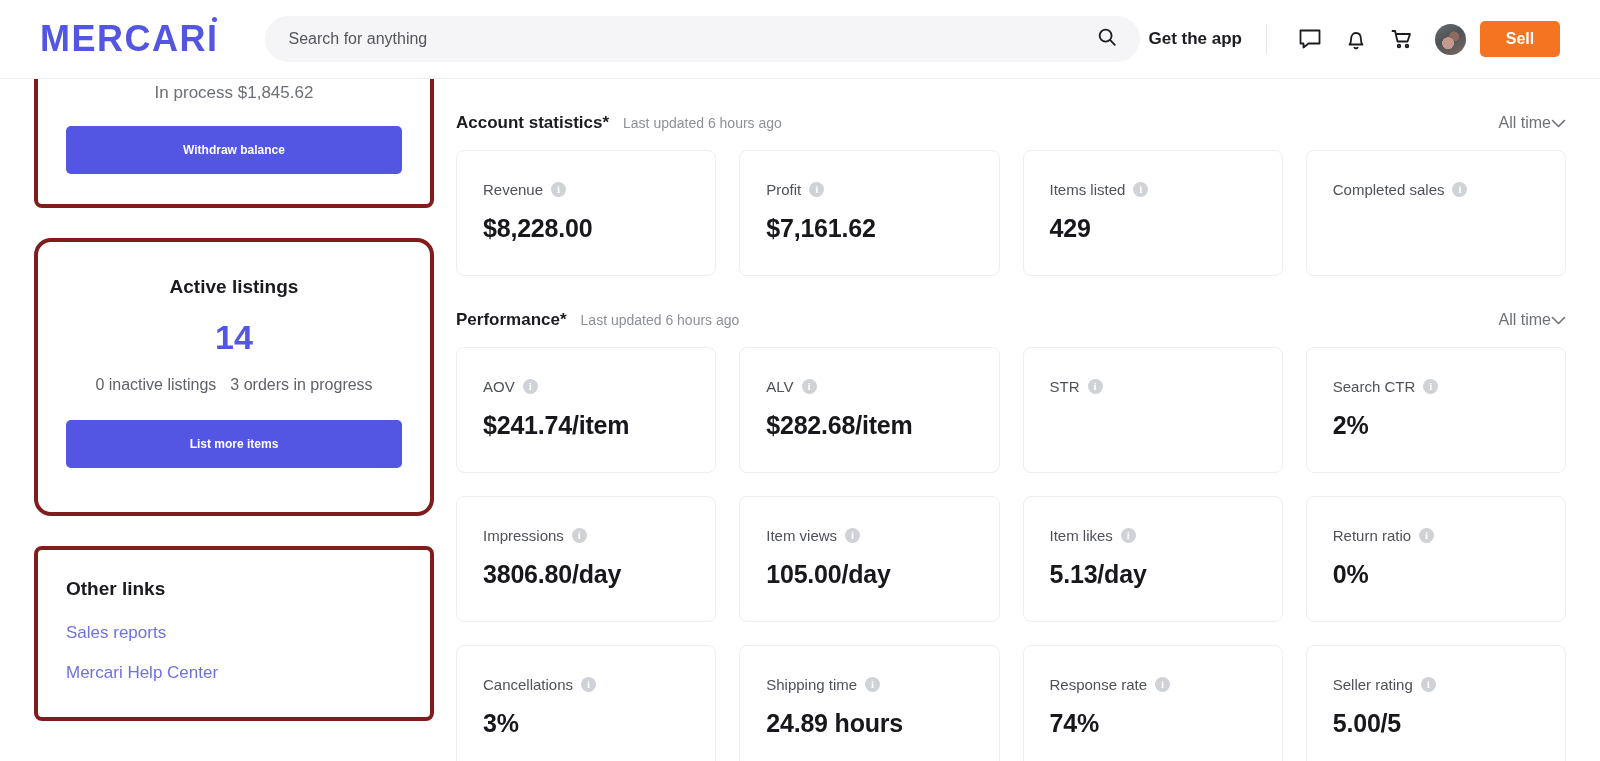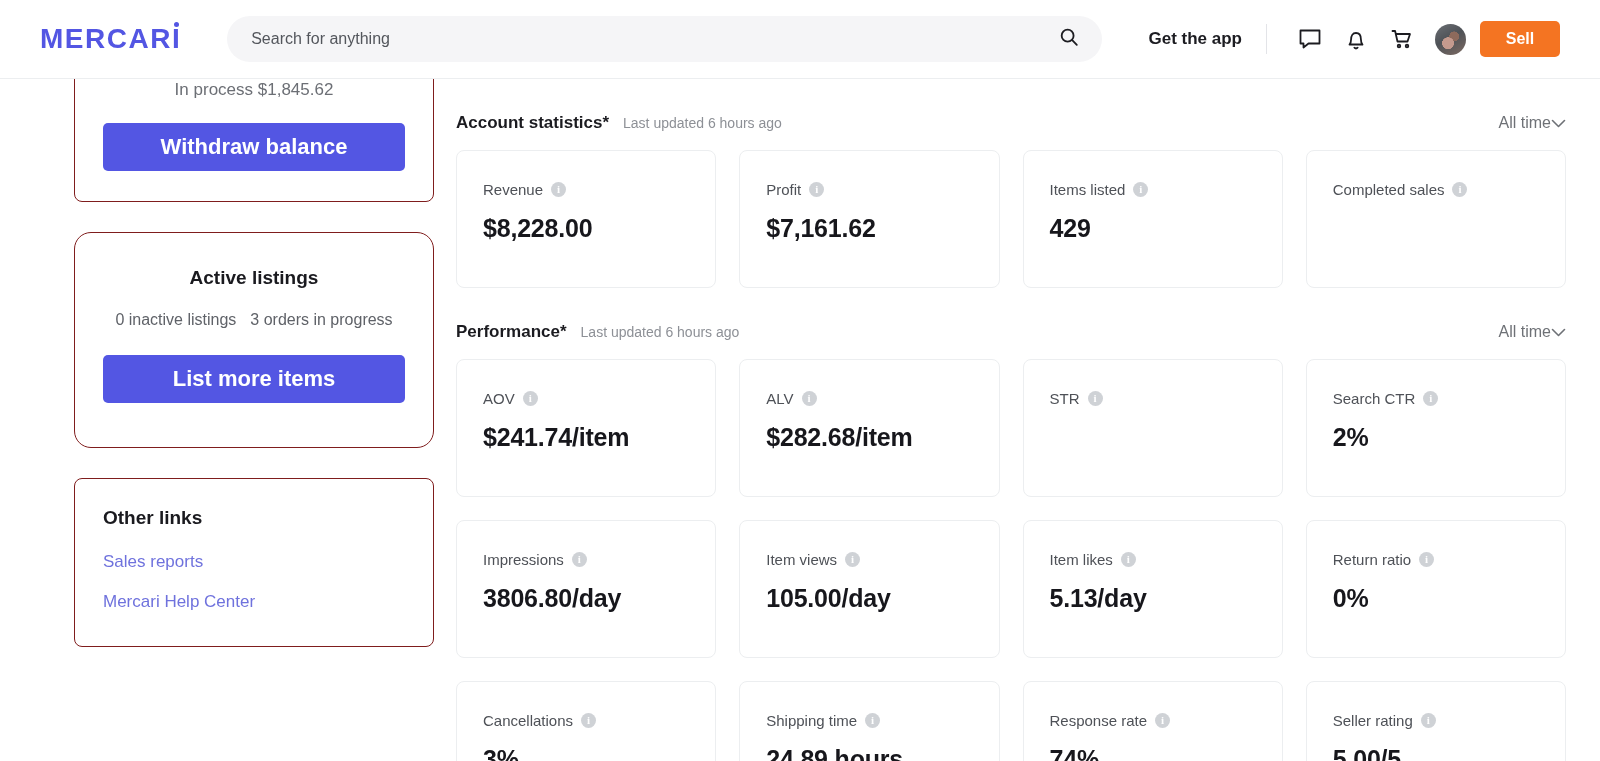--- a/index.html
+++ b/index.html
@@ -20,21 +20,21 @@
     width: 1600px;
     height: 79px;
     background: #ffffff;
     border-bottom: 1px solid #eceef0;
     display: flex;
     align-items: center;
     padding: 0 40px;
     z-index: 50;
   }
   .logo {
-    font-size: 28px;
+    font-size: 36px;
     font-weight: 700;
     letter-spacing: 1.5px;
     color: #5356e3;
     display: flex;
     align-items: flex-start;
     position: relative;
     white-space: nowrap;
     cursor: pointer;
   }
   .logo .dot {
@@ -127,41 +127,40 @@
 
   
   .sidebar {
     position: absolute;
     left: 34px;
     top: -26px;
     width: 400px;
   }
   .card {
     background: #ffffff;
-    border: 1px solid #7f1d1d;
+    border: 4px solid #7f1d1d;
     border-radius: 8px;
-    margin-left: 40px;
   }
   .balance-card {
     padding: 26px 28px 30px;
     text-align: center;
     margin-bottom: 30px;
   }
   .in-process {
     font-size: 17px;
     color: #6c6f75;
     margin-bottom: 23px;
   }
   .btn-primary {
     display: block;
     width: 100%;
     height: 48px;
     background: #5356e3;
     color: #ffffff;
-    font-size: 22px;
+    font-size: 12px;
     font-weight: 700;
     border: none;
     border-radius: 5px;
     cursor: pointer;
     font-family: "Liberation Sans", sans-serif;
   }
   .btn-outline {
     display: block;
     width: 100%;
     height: 48px;
@@ -255,21 +254,21 @@
   .grid {
     display: grid;
     grid-template-columns: repeat(4, 1fr);
     gap: 23px;
   }
   .grid + .grid { margin-top: 23px; }
   .stat {
     border: 1px solid #eceef0;
     border-radius: 8px;
     background: #ffffff;
-    padding: 30px 26px 44px;
+    padding: 30px 26px 32px;
     min-height: 117px;
   }
   .stat-label {
     display: flex;
     align-items: center;
     gap: 8px;
     font-size: 15px;
     color: #4e5157;
     margin-bottom: 16px;
   }
@@ -343,20 +342,21 @@
 
   <div class="sidebar">
 
     <div class="card balance-card">
       <div class="in-process">In process $1,845.62</div>
       <button class="btn-primary">Withdraw balance</button>
     </div>
 
     <div class="card listings-card">
       <div class="listings-title">Active listings</div>
+      <div class="listings-count">14</div>
       <div class="listings-sub">
         <span>0 inactive listings</span>
         <span>3 orders in progress</span>
       </div>
       <button class="btn-primary" style="margin-bottom:14px">List more items</button>
     </div>
 
     <div class="card links-card">
       <div class="links-title">Other links</div>
       <a class="side-link">Sales reports</a>

